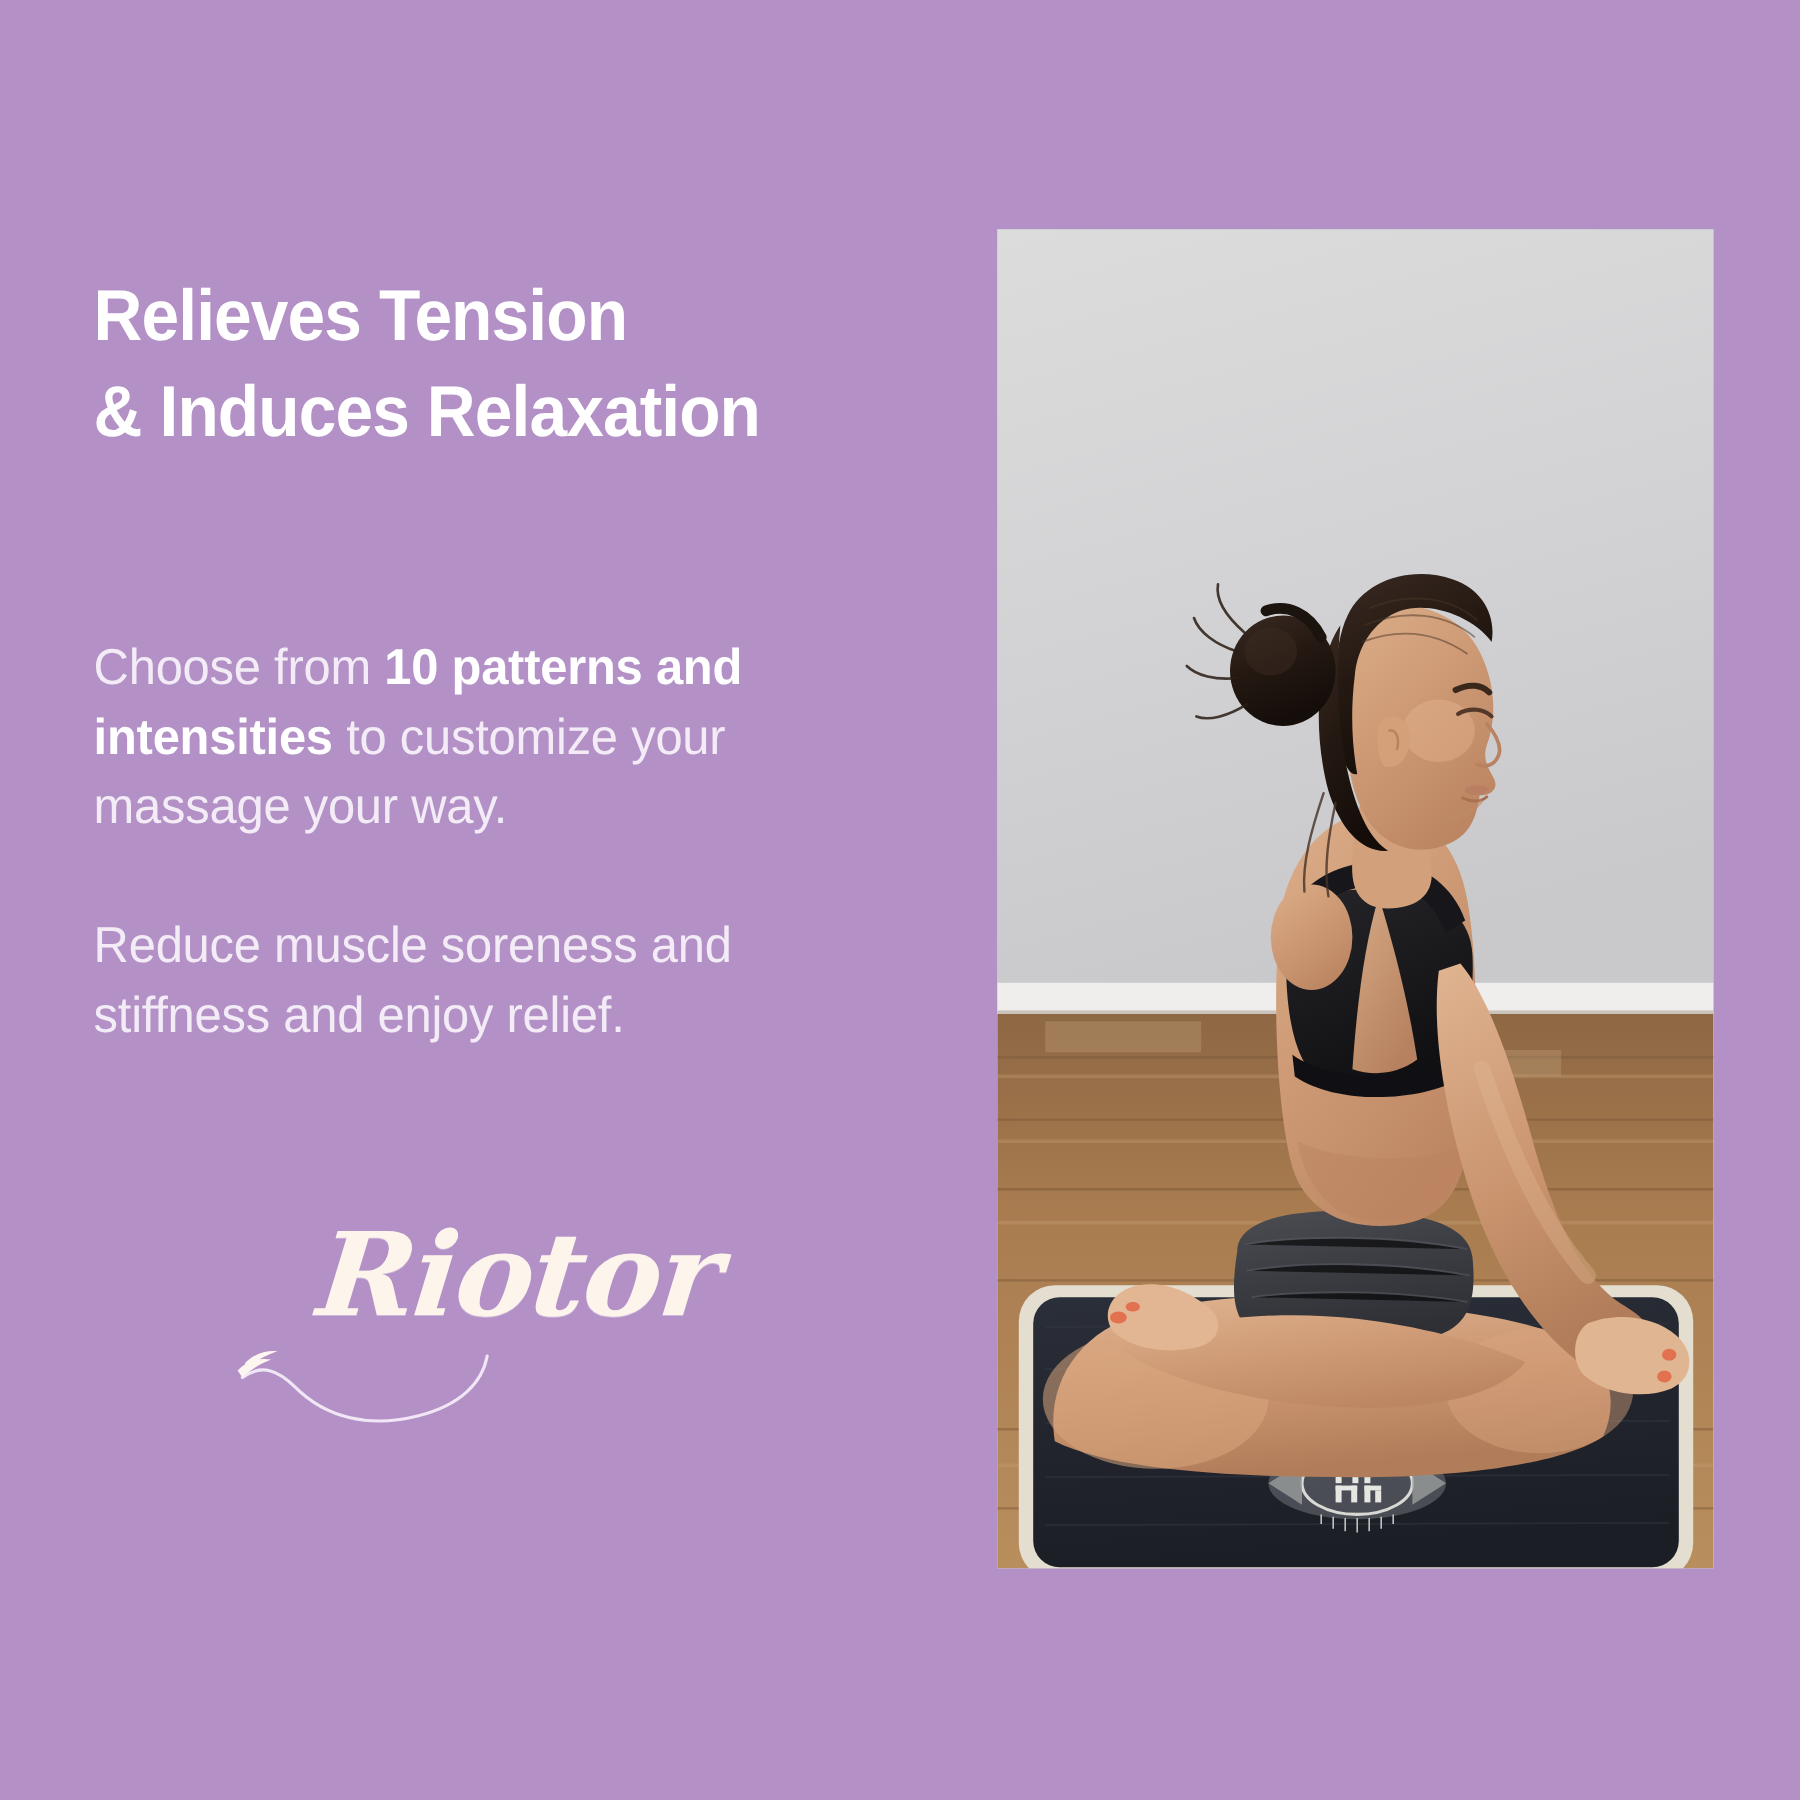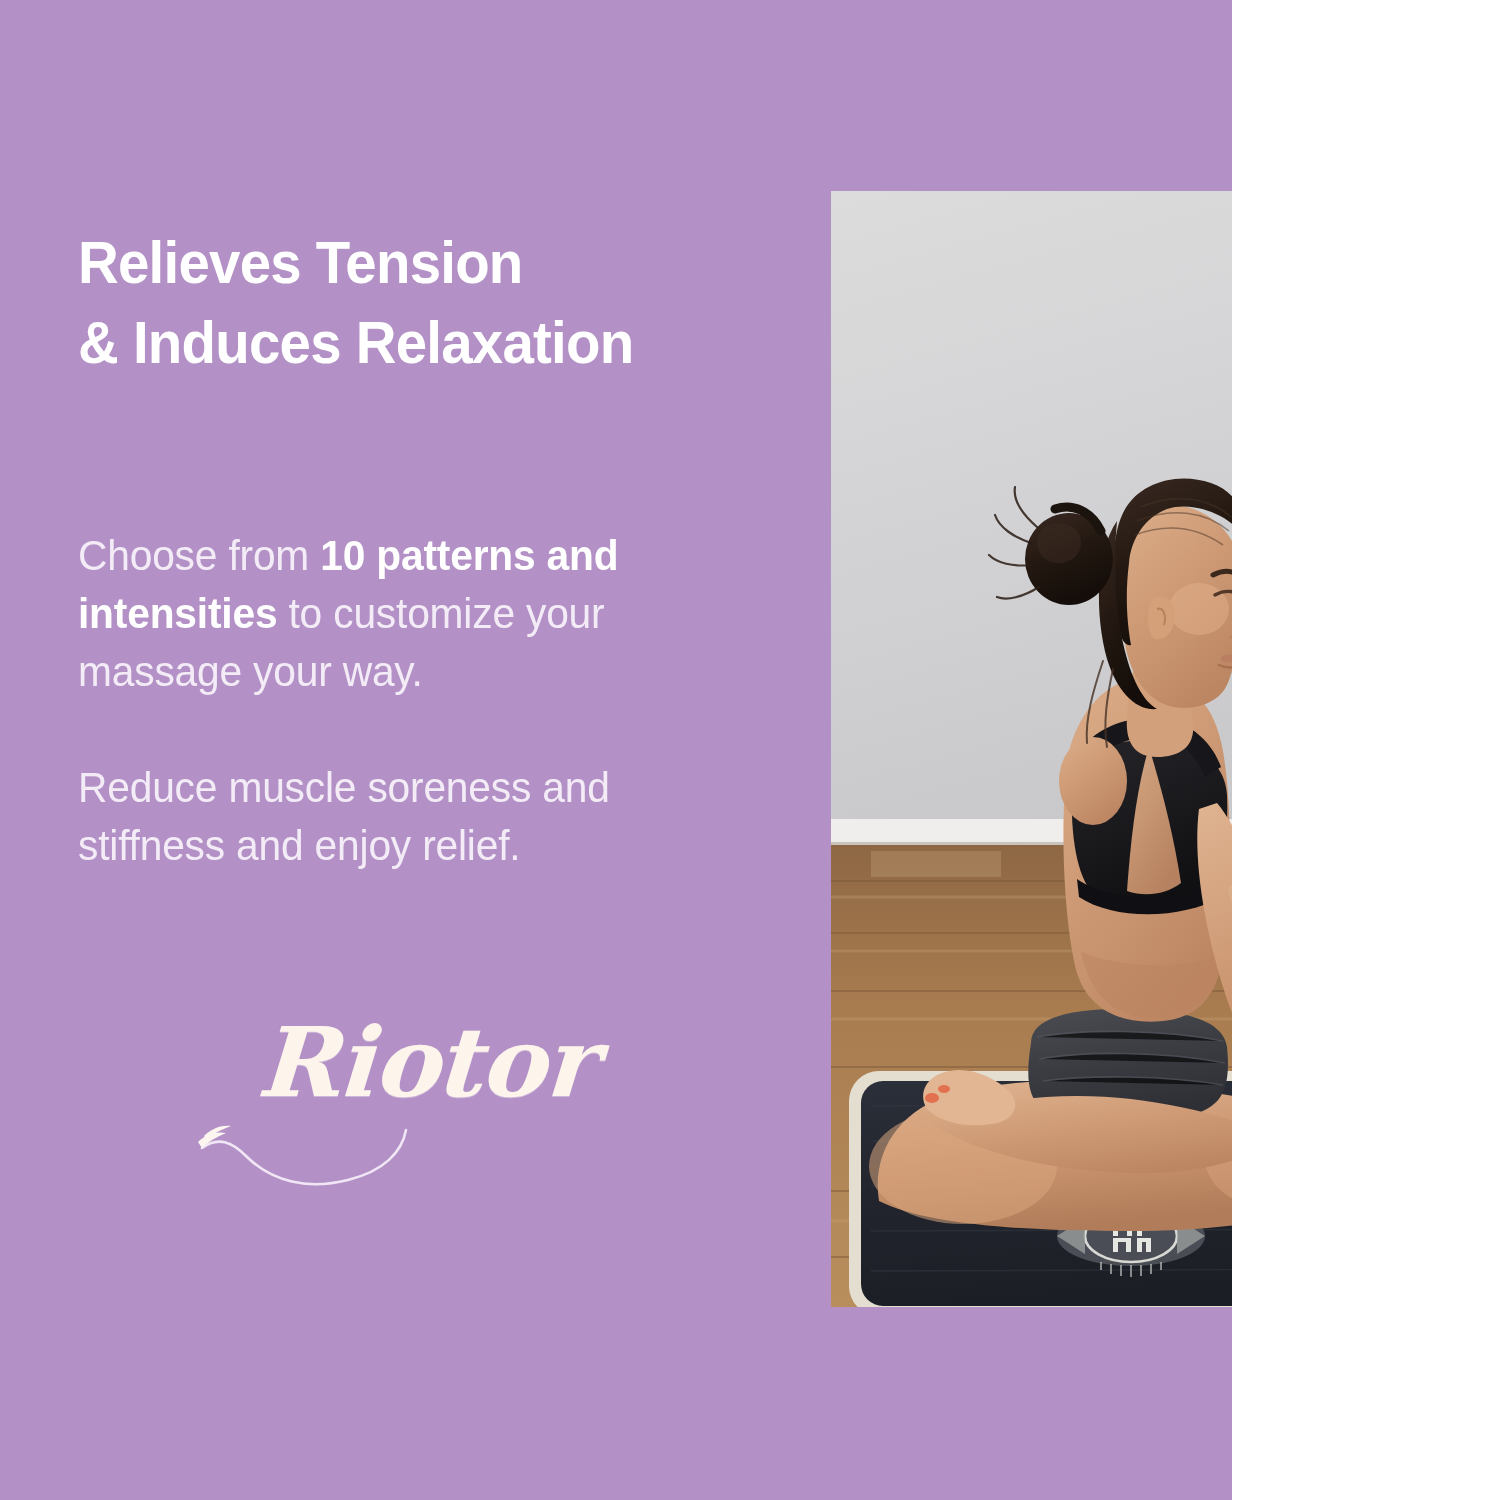--- a/index.html
+++ b/index.html
@@ -2,21 +2,21 @@
 <html><head>
 <meta charset="utf-8">
 <style>
   html, body {
     margin: 0;
     padding: 0;
     background: #ffffff;
   }
   #canvas {
     position: relative;
-    width: 1232px;
+    width: 1500px;
     height: 1500px;
     background: #b391c6;
     overflow: hidden;
     font-family: "Liberation Sans", sans-serif;
   }
 
   
   .copy-col {
     position: absolute;
     left: 78px;

